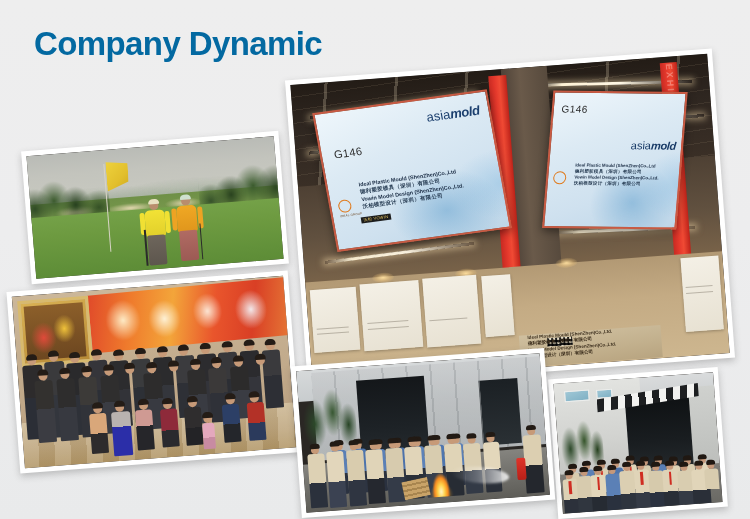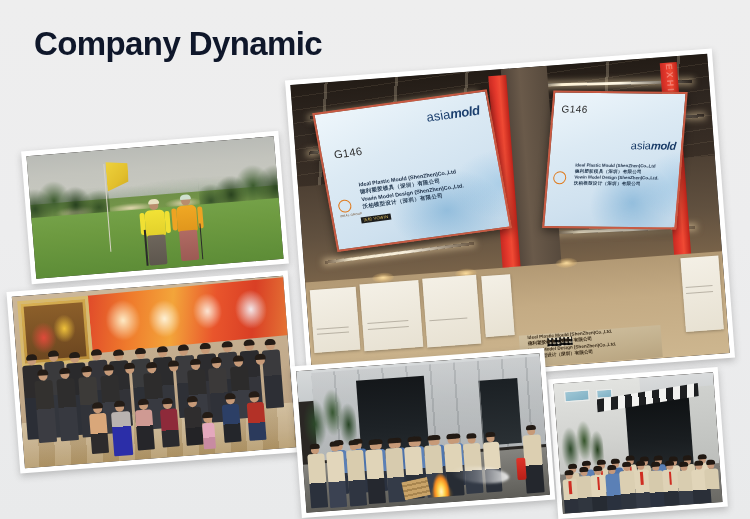--- a/index.html
+++ b/index.html
@@ -457,21 +457,21 @@
   .ap .h { position: absolute; left: 50%; transform: translateX(-50%); top: -7px;
     width: 7px; height: 7px; border-radius: 50%; background: #c5987a; }
   .ap .h::after { content: ""; position: absolute; left: -1px; top: -2px; width: 9px; height: 5px;
     border-radius: 5px 5px 2px 2px; background: #201812; }
   .ap .tie { position: absolute; left: 50%; transform: translateX(-50%); top: 2px;
     width: 2.5px; height: 13px; background: #cf2d22; }
 </style>
 </head>
 <body style="background: linear-gradient(rgb(238, 238, 238) 0%, rgb(237, 237, 238) 45%, rgb(233, 234, 235) 100%);">
 
-<div id="page-title" style="color: #0f172a;">Company Dynamic</div>
+<div id="page-title" style="color: #0369a1;">Company Dynamic</div>
 
 <div id="collage">
 
   <div class="photo" id="photo-golf">
     <div class="frame">
       <div class="scene">
         <div class="golf-sky"></div>
         <div class="golf-hills"></div>
         <div class="golf-mid"></div>
         <div class="golf-bunkers"></div>

